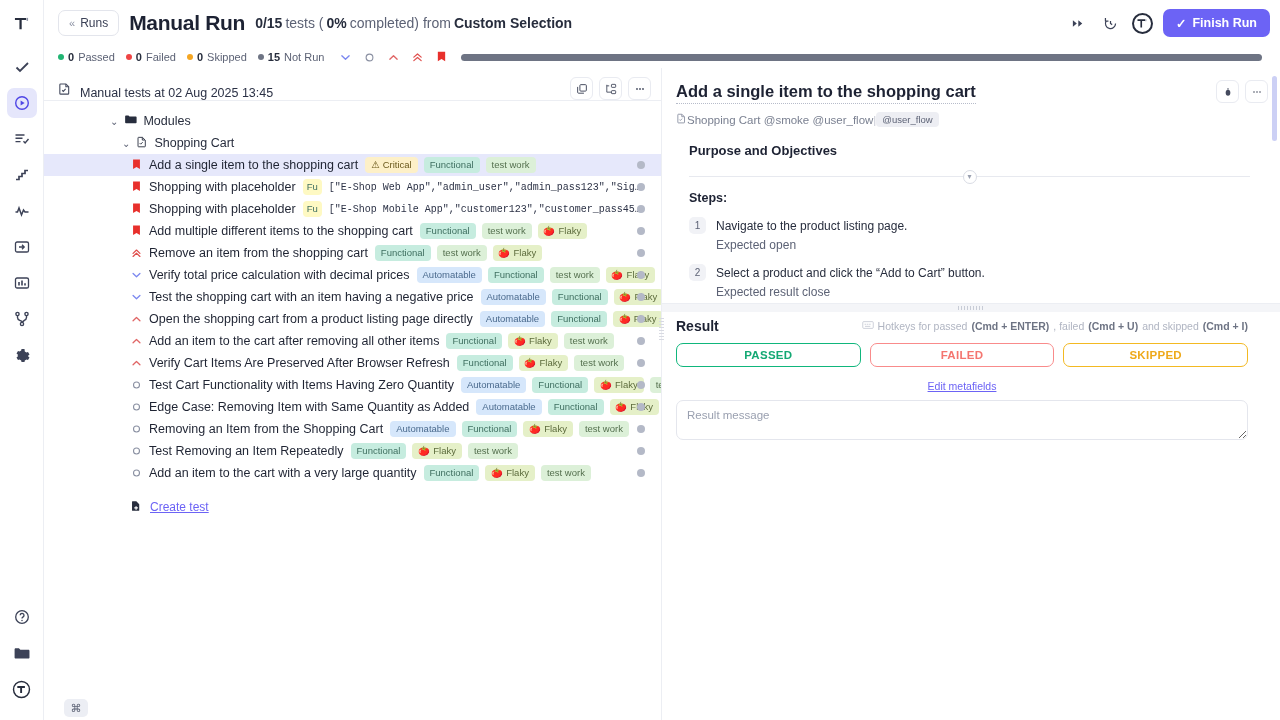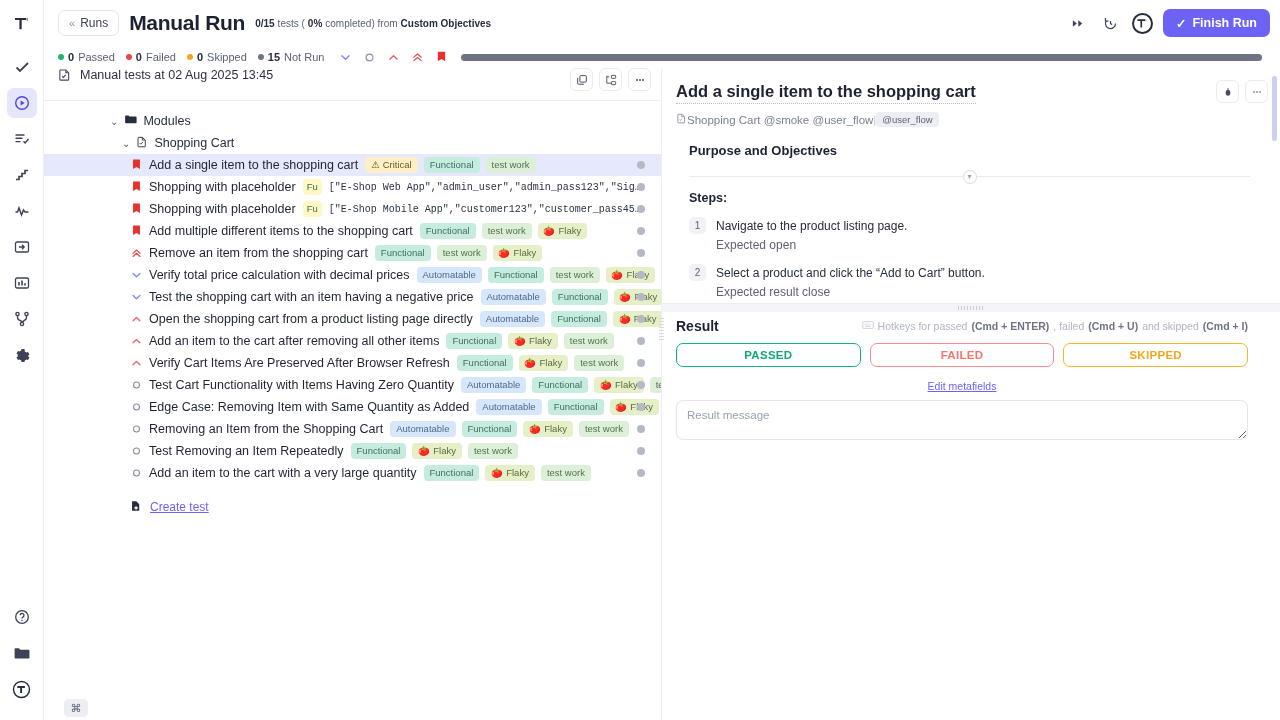--- a/index.html
+++ b/index.html
@@ -42,21 +42,21 @@
   }
   .runs-btn {
     display: flex; align-items: center; gap: 5px;
     height: 26px; padding: 0 10px;
     border: 1px solid #e3e5ec; border-radius: 7px;
     font-size: 12px; color: #3c4257; background: #fff; cursor: pointer;
     font-weight: 500;
   }
   .runs-btn .chev { font-size: 11px; color: #8a90a2; }
   .run-title { font-size: 21px; font-weight: 700; letter-spacing: -.3px; color: #1d2233; }
-  .run-meta { font-size: 10px; color: #5c6275; display:flex; align-items:baseline; gap:3px;}
+  .run-meta { font-size: 14px; color: #5c6275; display:flex; align-items:baseline; gap:3px;}
   .run-meta b { font-weight: 700; color: #272d3d; }
   .topbar-right { margin-left: auto; display: flex; align-items: center; gap: 10px; }
   .ic-btn { width: 22px; height: 22px; display:flex; align-items:center; justify-content:center; color:#3c4257; cursor:pointer;}
   .badge-logo {
     width: 21px; height: 21px; border-radius: 50%;
     border: 2px solid #272d3d; display:flex; align-items:center; justify-content:center;
     font-size: 11px; font-weight: 700; cursor: pointer;
   }
   .finish-btn {
     display: flex; align-items: center; gap: 6px;
@@ -82,21 +82,21 @@
     flex: 1; height: 7px; border-radius: 4px;
     background: #6e7484;
   }
 
   
   .split { flex: 1; display: flex; min-height: 0; position: relative; }
 
   
   .listpane { width: 617px; flex: none; display:flex; flex-direction:column; min-width:0; background:#fff;}
   .list-head {
-    height: 33px; flex:none; display:flex; align-items:flex-start; gap:8px;
+    height: 33px; flex:none; display:flex; align-items:flex-end; gap:8px;
     padding: 0 10px 0 14px; border-bottom: 1px solid #eceef3;
   }
   .list-head .title { font-size: 12.5px; color:#2b3145; font-weight:500; }
   .list-head .tools { margin-left:auto; display:flex; gap:6px; }
   .tool-btn {
     width:23px; height:23px; border:1px solid #e9ebf1; border-radius:6px;
     background:#fff; display:flex; align-items:center; justify-content:center;
     cursor:pointer; color:#454b5e;
   }
   .tree { padding-top: 9px; overflow: hidden; flex:1; }
@@ -322,21 +322,21 @@
       <div class="runs-btn">
         <span class="chev">«</span>
         <span>Runs</span>
       </div>
       <div class="run-title">Manual Run</div>
       <div class="run-meta">
         <b>0/15</b>
         <span>tests (</span>
         <b>0%</b>
         <span>completed) from</span>
-        <b>Custom Objectives</b>
+        <b>Custom Selection</b>
       </div>
       <div class="topbar-right">
         <div class="ic-btn">
           <svg width="15" height="15" viewBox="0 0 16 16" fill="currentColor">
               <path d="M2 4.5l4.2 3.5L2 11.5zM7.8 4.5L12 8l-4.2 3.5z"></path>
             </svg>
         </div>
         <div class="ic-btn">
           <svg width="15" height="15" viewBox="0 0 16 16" fill="none" stroke="currentColor" stroke-width="1.3">
               <path d="M13.4 8A5.4 5.4 0 113.3 5.3"></path>

